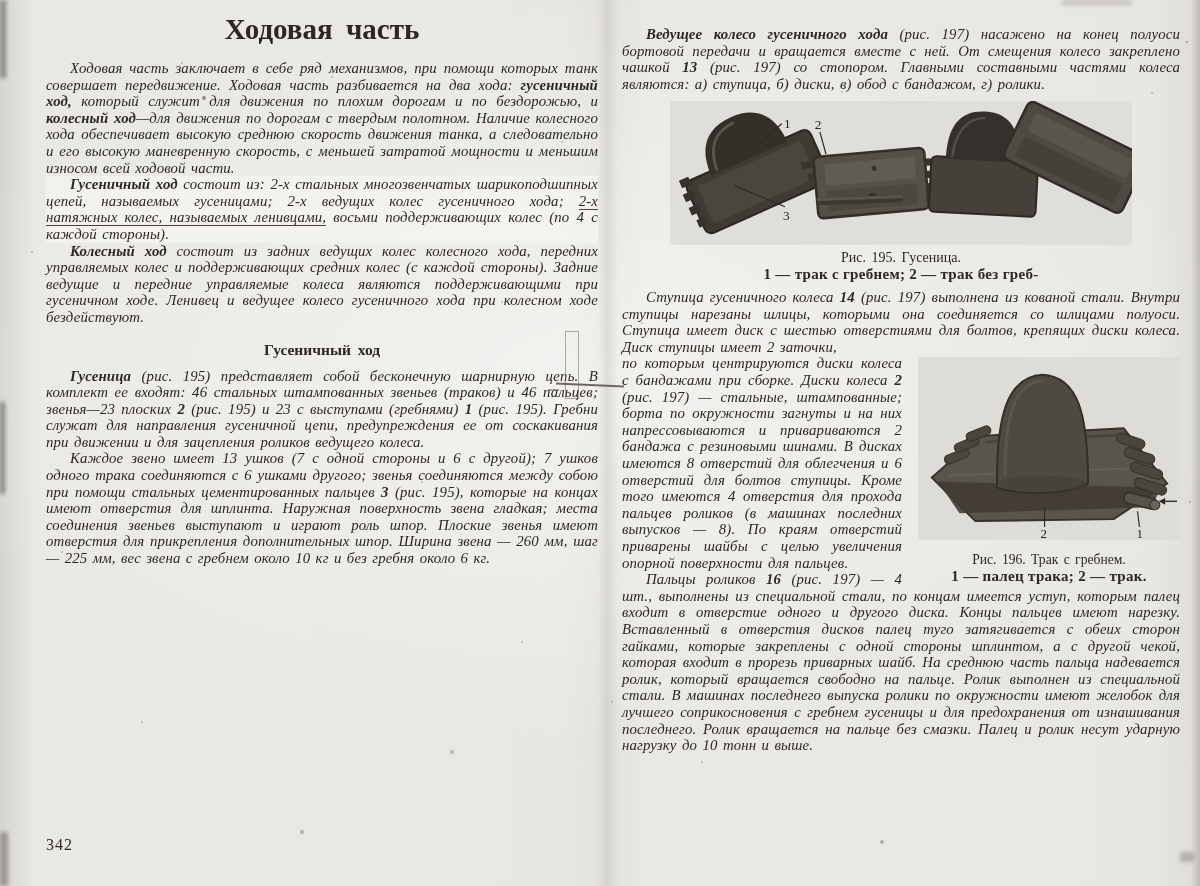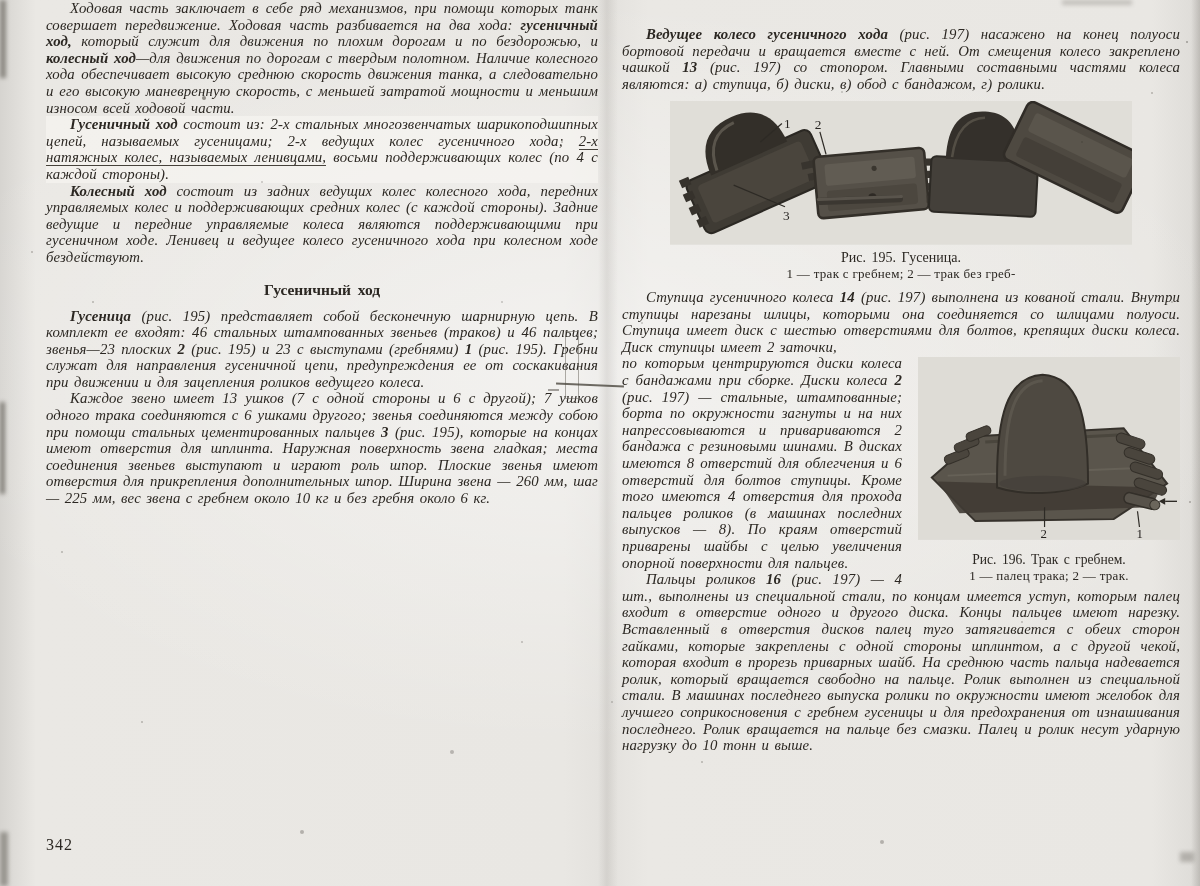--- a/index.html
+++ b/index.html
@@ -24,21 +24,21 @@
   .chapter{margin:130px 0 0;text-align:center;font-size:15.5px;letter-spacing:0.42em;font-weight:normal;}
   .title{margin:13px 0 14px;text-align:center;font-size:29px;font-weight:bold;word-spacing:6px;}
   .section-h{margin:15px 0 9px;text-align:center;font-size:15.5px;font-weight:bold;word-spacing:3px;}
   .pagenum{position:absolute;font-size:16px;letter-spacing:1px;margin-top:40px;}
   .pagenum-left{left:46px;top:796px;}
   .pagenum-right{left:1100px;top:850px;}
   
   .fig195{width:462px;margin:9px auto 2px;}
   .fig195 svg{display:block;width:100%;height:auto;}
   .fig-caption{text-align:center;font-size:14px;margin:5px 0 1px;word-spacing:2px;}
-  .fig-legend{text-align:center;font-size:13px;font-weight:normal;line-height:14px;letter-spacing:0.3px;}
+  .fig-legend{text-align:center;font-size:15px;font-weight:bold;line-height:14px;letter-spacing:0.3px;}
   .fig196wrap{float:right;width:262px;margin:2px 0 4px 16px;}
   .fig196wrap svg{display:block;width:262px;height:auto;}
   .fig196wrap .fig-caption{font-size:13.6px;margin-top:12px;}
   
   .gutter{position:absolute;left:598px;top:0;width:20px;height:886px;pointer-events:none;
     background:linear-gradient(90deg,rgba(120,115,108,0) 0%,rgba(120,115,108,0.14) 45%,rgba(120,115,108,0) 100%);}
   .edge-smudge{position:absolute;background:#4b473f;filter:blur(2px);}
   .sm-tl{left:0;top:0;width:6px;height:78px;opacity:.55;}
   .sm-ml{left:0;top:402px;width:5px;height:92px;opacity:.6;}
   .sm-bl{left:0;top:832px;width:8px;height:54px;opacity:.45;}
@@ -68,20 +68,21 @@
       761px 461px 0 0 rgba(55,50,44,.25), 341px 121px 0 0 rgba(55,50,44,.25),
       451px 751px 0 1px rgba(55,50,44,.28), 841px 91px 0 0 rgba(55,50,44,.25);}
   svg text{font-family:"Liberation Serif","DejaVu Serif",serif;}
 </style>
 </head>
 <body>
 
 <div class="scan">
 
   <div class="col-left">
+    <h1 class="title">Ходовая часть</h1>
     <p class="p"><span>Ходовая часть заключает в себе ряд механизмов, при помощи которых танк совершает передвижение. Ходовая часть разбивается на два хода: </span><span class="b">гусеничный ход,</span><span> который служит для движения по плохим дорогам и по бездорожью, и </span><span class="b">колесный ход</span><span>—для движения по дорогам с твердым полотном. Наличие колесного хода обеспечивает высокую среднюю скорость движения танка, а следовательно и его высокую маневренную скорость, с меньшей затратой мощности и меньшим износом всей ходовой части.</span></p>
     <p class="p hl"><span class="b">Гусеничный ход</span><span> состоит из: 2-х стальных многозвенчатых шарикоподшипных цепей, называемых гусеницами; 2-х ведущих колес гусеничного хода; </span><span class="u">2-х натяжных колес, называемых ленивцами,</span><span> восьми поддерживающих колес (по 4 с каждой стороны).</span></p>
     <p class="p"><span class="b">Колесный ход</span><span> состоит из задних ведущих колес колесного хода, передних управляемых колес и поддерживающих средних колес (с каждой стороны). Задние ведущие и передние управляемые колеса являются поддерживающими при гусеничном ходе. Ленивец и ведущее колесо гусеничного хода при колесном ходе бездействуют.</span></p>
     <div class="section-h">Гусеничный ход</div>
     <p class="p"><span class="b">Гусеница</span><span> (рис. 195) представляет собой бесконечную шарнирную цепь. В комплект ее входят: 46 стальных штампованных звеньев (траков) и 46 пальцев; звенья—23 плоских </span><span class="b">2</span><span> (рис. 195) и 23 с выступами (гребнями) </span><span class="b">1</span><span> (рис. 195). Гребни служат для направления гусеничной цепи, предупреждения ее от соскакивания при движении и для зацепления роликов ведущего колеса.</span></p>
     <p class="p"><span>Каждое звено имеет 13 ушков (7 с одной стороны и 6 с другой); 7 ушков одного трака соединяются с 6 ушками другого; звенья соединяются между собою при помощи стальных цементированных пальцев </span><span class="b">3</span><span> (рис. 195), которые на концах имеют отверстия для шплинта. Наружная поверхность звена гладкая; места соединения звеньев выступают и играют роль шпор. Плоские звенья имеют отверстия для прикрепления дополнительных шпор. Ширина звена — 260 мм, шаг — 225 мм, вес звена с гребнем около 10 кг и без гребня около 6 кг.</span></p>
   </div>
   <div class="pagenum pagenum-left">342</div>
 
   <div class="col-right">

